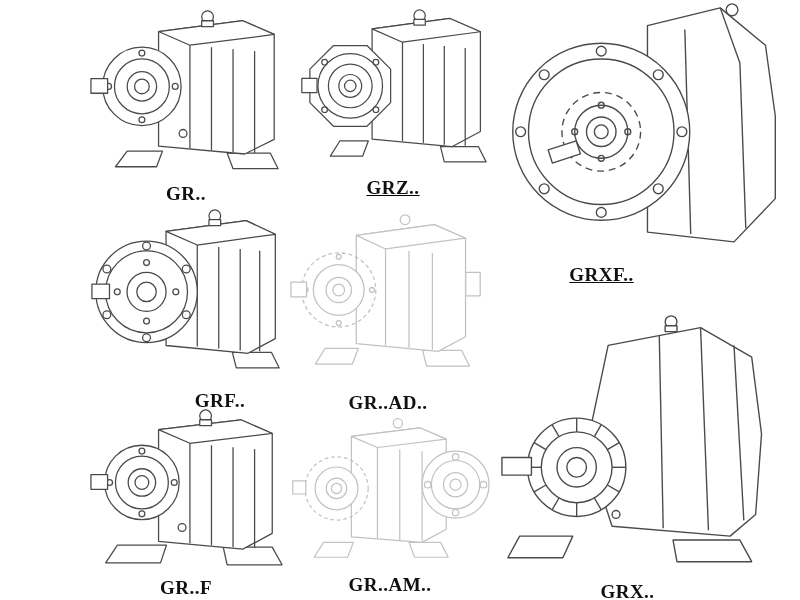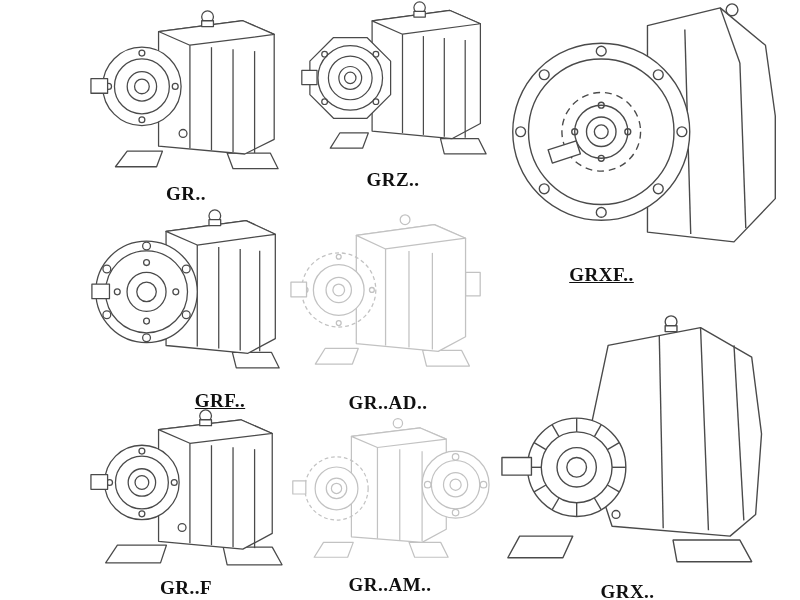--- a/index.html
+++ b/index.html
@@ -22,30 +22,30 @@
     font-size:19px;
     letter-spacing:0.5px;
     color: var(--label, #101010);
     margin-top:6px;
     white-space:nowrap;
   }
   .dark  svg { color: var(--line-dark, #4a4a4a); }
   .light svg { color: var(--line-light, #c2c2c2); }
 
   .f1 { left:88px;  top:8px;   width:196px; }
-  .f2 { left:298px; top:0;  width:190px; }
+  .f2 { left:298px; top:8px;  width:190px;text-decoration:underline; }
   .f3 { left:498px; top:0px;   width:295px; }
   .f4 { left:88px;  top:206px; width:200px; }
   .f5 { left:288px; top:208px; width:200px; }
   .f6 { left:88px;  top:408px; width:196px; }
   .f7 { left:290px; top:414px; width:200px; }
   .f8 { left:498px; top:308px; width:295px; }
 
   .f3 .label { transform: translateX(-44px); text-decoration: underline; }
-  .f4 .label { transform: translateX(32px); text-decoration: underline; }
+  .f4 .label { transform: translateX(32px); }
   .f8 .label { transform: translateX(-18px); }
 </style>
 </head>
 <body>
 
 <div>
 
   <figure class="figure dark f1">
     <svg viewBox="0 0 200 172" width="196">
       <g fill="#fff" stroke="currentColor" stroke-width="1.3" stroke-linejoin="round">

